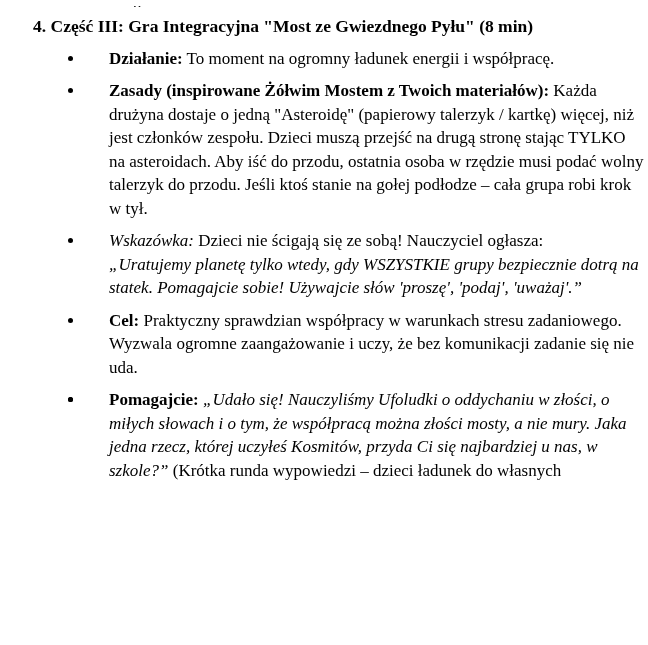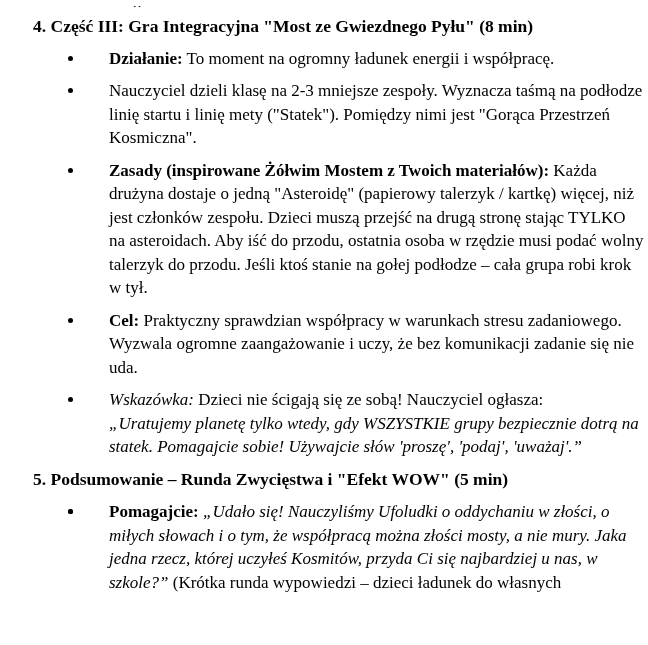--- a/index.html
+++ b/index.html
@@ -66,38 +66,33 @@
 
   <h3>4. Część III: Gra Integracyjna "Most ze Gwiezdnego Pyłu" (8 min)</h3>
 
   <ul class="blist">
     <li>
       <span class="dot"></span>
       <span class="b">Działanie:</span><span> To moment na ogromny ładunek energii i współpracę.</span>
     </li>
     <li>
       <span class="dot"></span>
-      <span>Nauczyciel dzieli klasę na 2-3 mniejsze zespoły. Wyznacza taśmą na podłodze linię startu i linię mety ("Statek"). Pomiędzy nimi jest "Gorąca Przestrzeń Kosmiczna".</span>
-    </li>
-    <li>
-      <span class="dot"></span>
       <span class="b">Zasady (inspirowane Żółwim Mostem z Twoich materiałów):</span><span> Każda drużyna dostaje o jedną "Asteroidę" (papierowy talerzyk / kartkę) więcej, niż jest członków zespołu. Dzieci muszą przejść na drugą stronę stając TYLKO na asteroidach. Aby iść do przodu, ostatnia osoba w rzędzie musi podać wolny talerzyk do przodu. Jeśli ktoś stanie na gołej podłodze – cała grupa robi krok w tył.</span>
-    </li>
-    <li>
-      <span class="dot"></span>
-      <span class="b">Cel:</span><span> Praktyczny sprawdzian współpracy w warunkach stresu zadaniowego. Wyzwala ogromne zaangażowanie i uczy, że bez komunikacji zadanie się nie uda.</span>
     </li>
     <li>
       <span class="dot"></span>
       <span class="i">Wskazówka:</span><span> Dzieci nie ścigają się ze sobą! Nauczyciel ogłasza:</span><br>
       <span class="i">„Uratujemy planetę tylko wtedy, gdy WSZYSTKIE grupy bezpiecznie dotrą na statek. Pomagajcie sobie! Używajcie słów 'proszę', 'podaj', 'uważaj'.”</span>
     </li>
+    <li>
+      <span class="dot"></span>
+      <span class="b">Cel:</span><span> Praktyczny sprawdzian współpracy w warunkach stresu zadaniowego. Wyzwala ogromne zaangażowanie i uczy, że bez komunikacji zadanie się nie uda.</span>
+    </li>
   </ul>
 
-  <h3>5. Podsumowanie – Runda Zwycięstwa i "Efekt WOW" (5 min)</h3>
 
   <ul class="blist">
     <li>
       <span class="dot"></span>
     </li>
     <li>
       <span class="dot"></span>
       <span class="b">Pomagajcie:</span><span class="i"> „Udało się! Nauczyliśmy Ufoludki o oddychaniu w złości, o miłych słowach i o tym, że współpracą można złości mosty, a nie mury. Jaka jedna rzecz, której uczyłeś Kosmitów, przyda Ci się najbardziej u nas, w szkole?” </span><span>(Krótka runda wypowiedzi – dzieci ładunek do własnych</span>
     </li>
   </ul>

